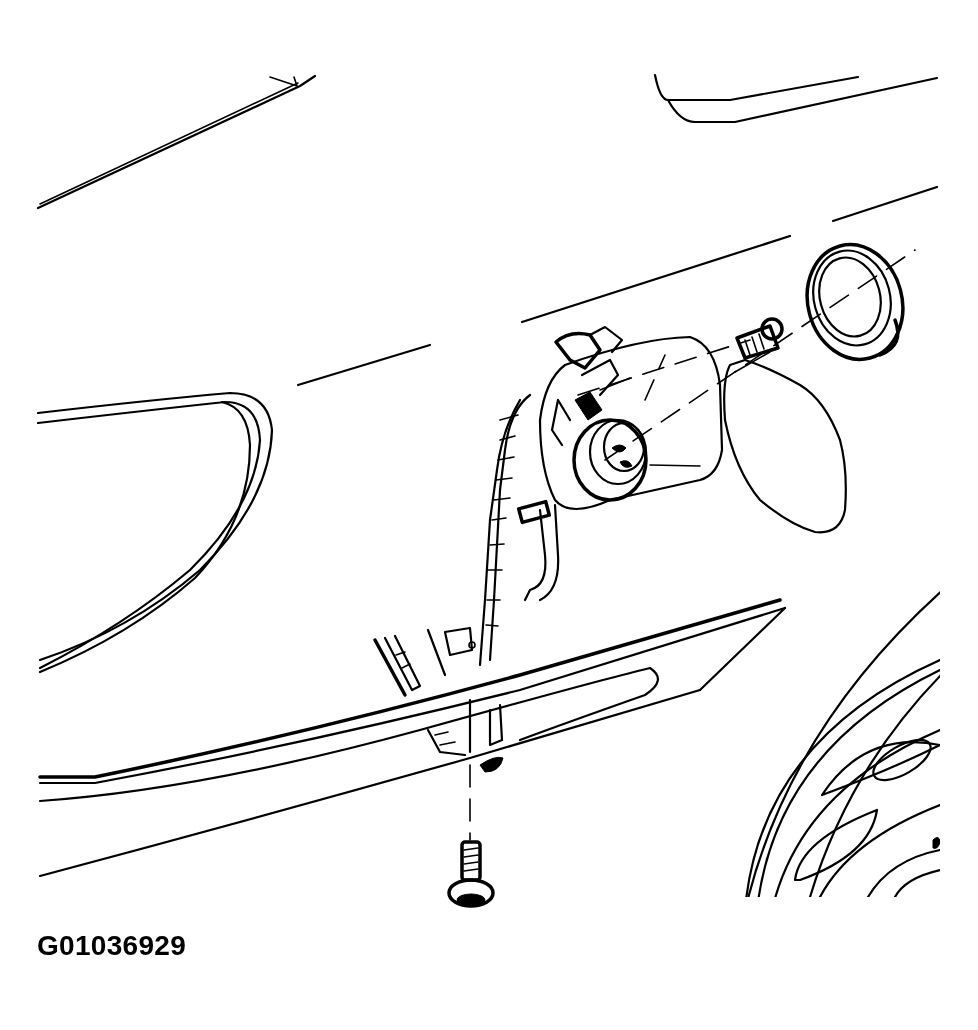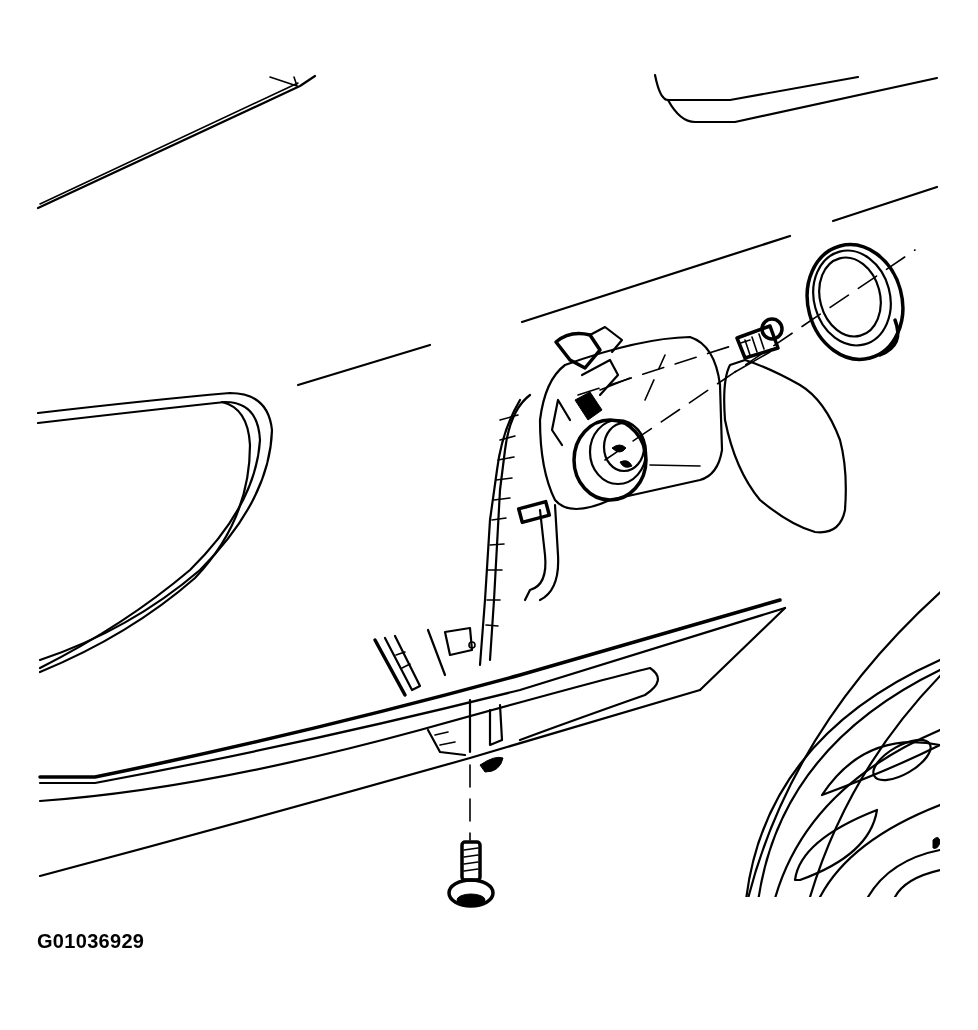--- a/index.html
+++ b/index.html
@@ -5,21 +5,21 @@
     html, body { margin: 0; padding: 0; background: #ffffff; }
     body { width: 978px; height: 1030px; position: relative; overflow: hidden; }
     .canvas { position: absolute; left: 0; top: 0; width: 978px; height: 1030px; }
     .ln { fill: none; stroke: #000; stroke-width: 2.2; stroke-linecap: round; stroke-linejoin: round; }
     .thin { stroke-width: 1.6; }
     .thick { stroke-width: 3.5; }
     .dash { stroke-dasharray: 22 12; }
     .fillb { fill: #000; stroke: #000; }
     .figure-id {
       position: absolute; left: 37px; top: 930px;
-      font-family: "Liberation Sans", sans-serif; font-size: 20px; font-weight: bold;
+      font-family: "Liberation Sans", sans-serif; font-size: 28px; font-weight: bold;
       color: #000; letter-spacing: 0.3px;
     }
   </style>
 </head>
 <body>
 
 <div class="canvas">
   <svg width="978" height="1030" viewBox="0 0 978 1030" xmlns="http://www.w3.org/2000/svg">
 
     <g>

